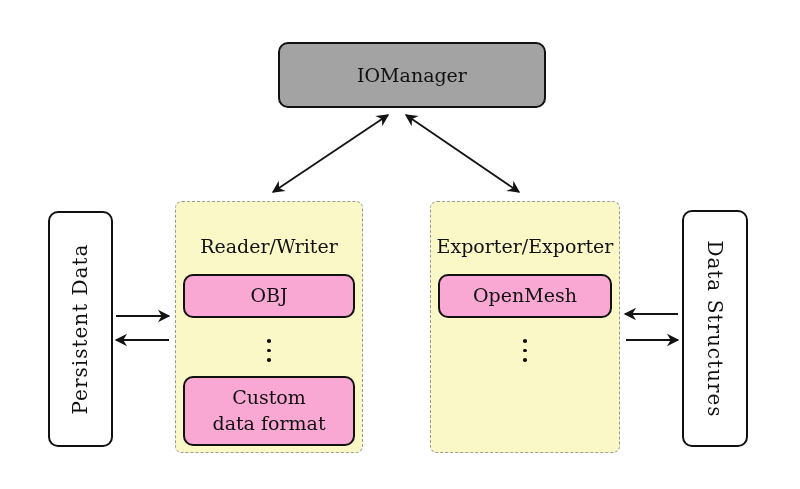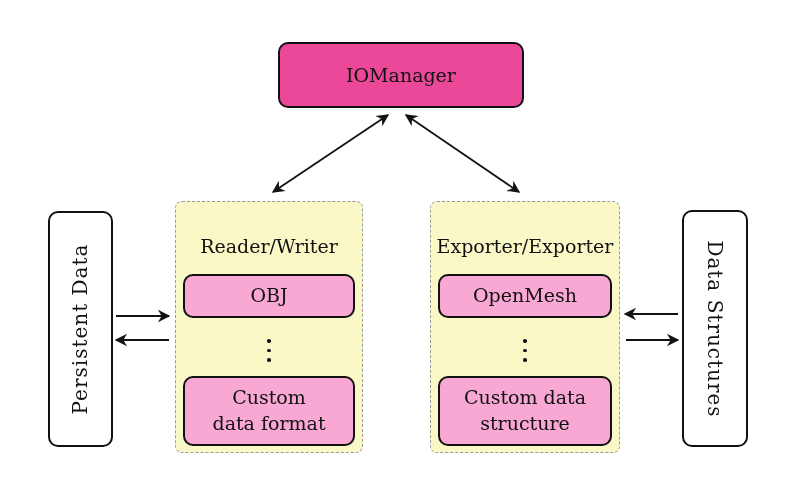--- a/index.html
+++ b/index.html
@@ -23,22 +23,22 @@
     box-sizing: border-box;
     border: 2.5px solid #111111;
     border-radius: 10px;
     display: flex;
     align-items: center;
     justify-content: center;
     text-align: center;
   }
   .io-box {
     left: 278px; top: 42px;
-    width: 246px; height: 66px;
-    background: #ec4899;
+    width: 268px; height: 66px;
+    background: #a3a3a3;
     font-size: 19px;
   }
   .panel {
     position: absolute;
     box-sizing: border-box;
     top: 201px;
     height: 252px;
     background: #fbf8c7;
     border: 1.4px dashed #9a9a9a;
     border-radius: 7px;
@@ -144,24 +144,20 @@
   <div class="panel panel-right">
     <div class="panel-title">Exporter/Exporter</div>
     <div class="inner-box inner-top">
       <span>OpenMesh</span>
     </div>
     <div class="dots">
       <i></i>
         <i></i>
         <i></i>
     </div>
-    <div class="inner-box inner-bottom two-line">
-      <span>Custom data</span>
-      <span>structure</span>
-    </div>
   </div>
 
   <div class="box side-node side-left">
     <span class="rot-label rot-ccw">Persistent Data</span>
   </div>
 
   <div class="box side-node side-right">
     <span class="rot-label rot-cw">Data Structures</span>
   </div>
 

